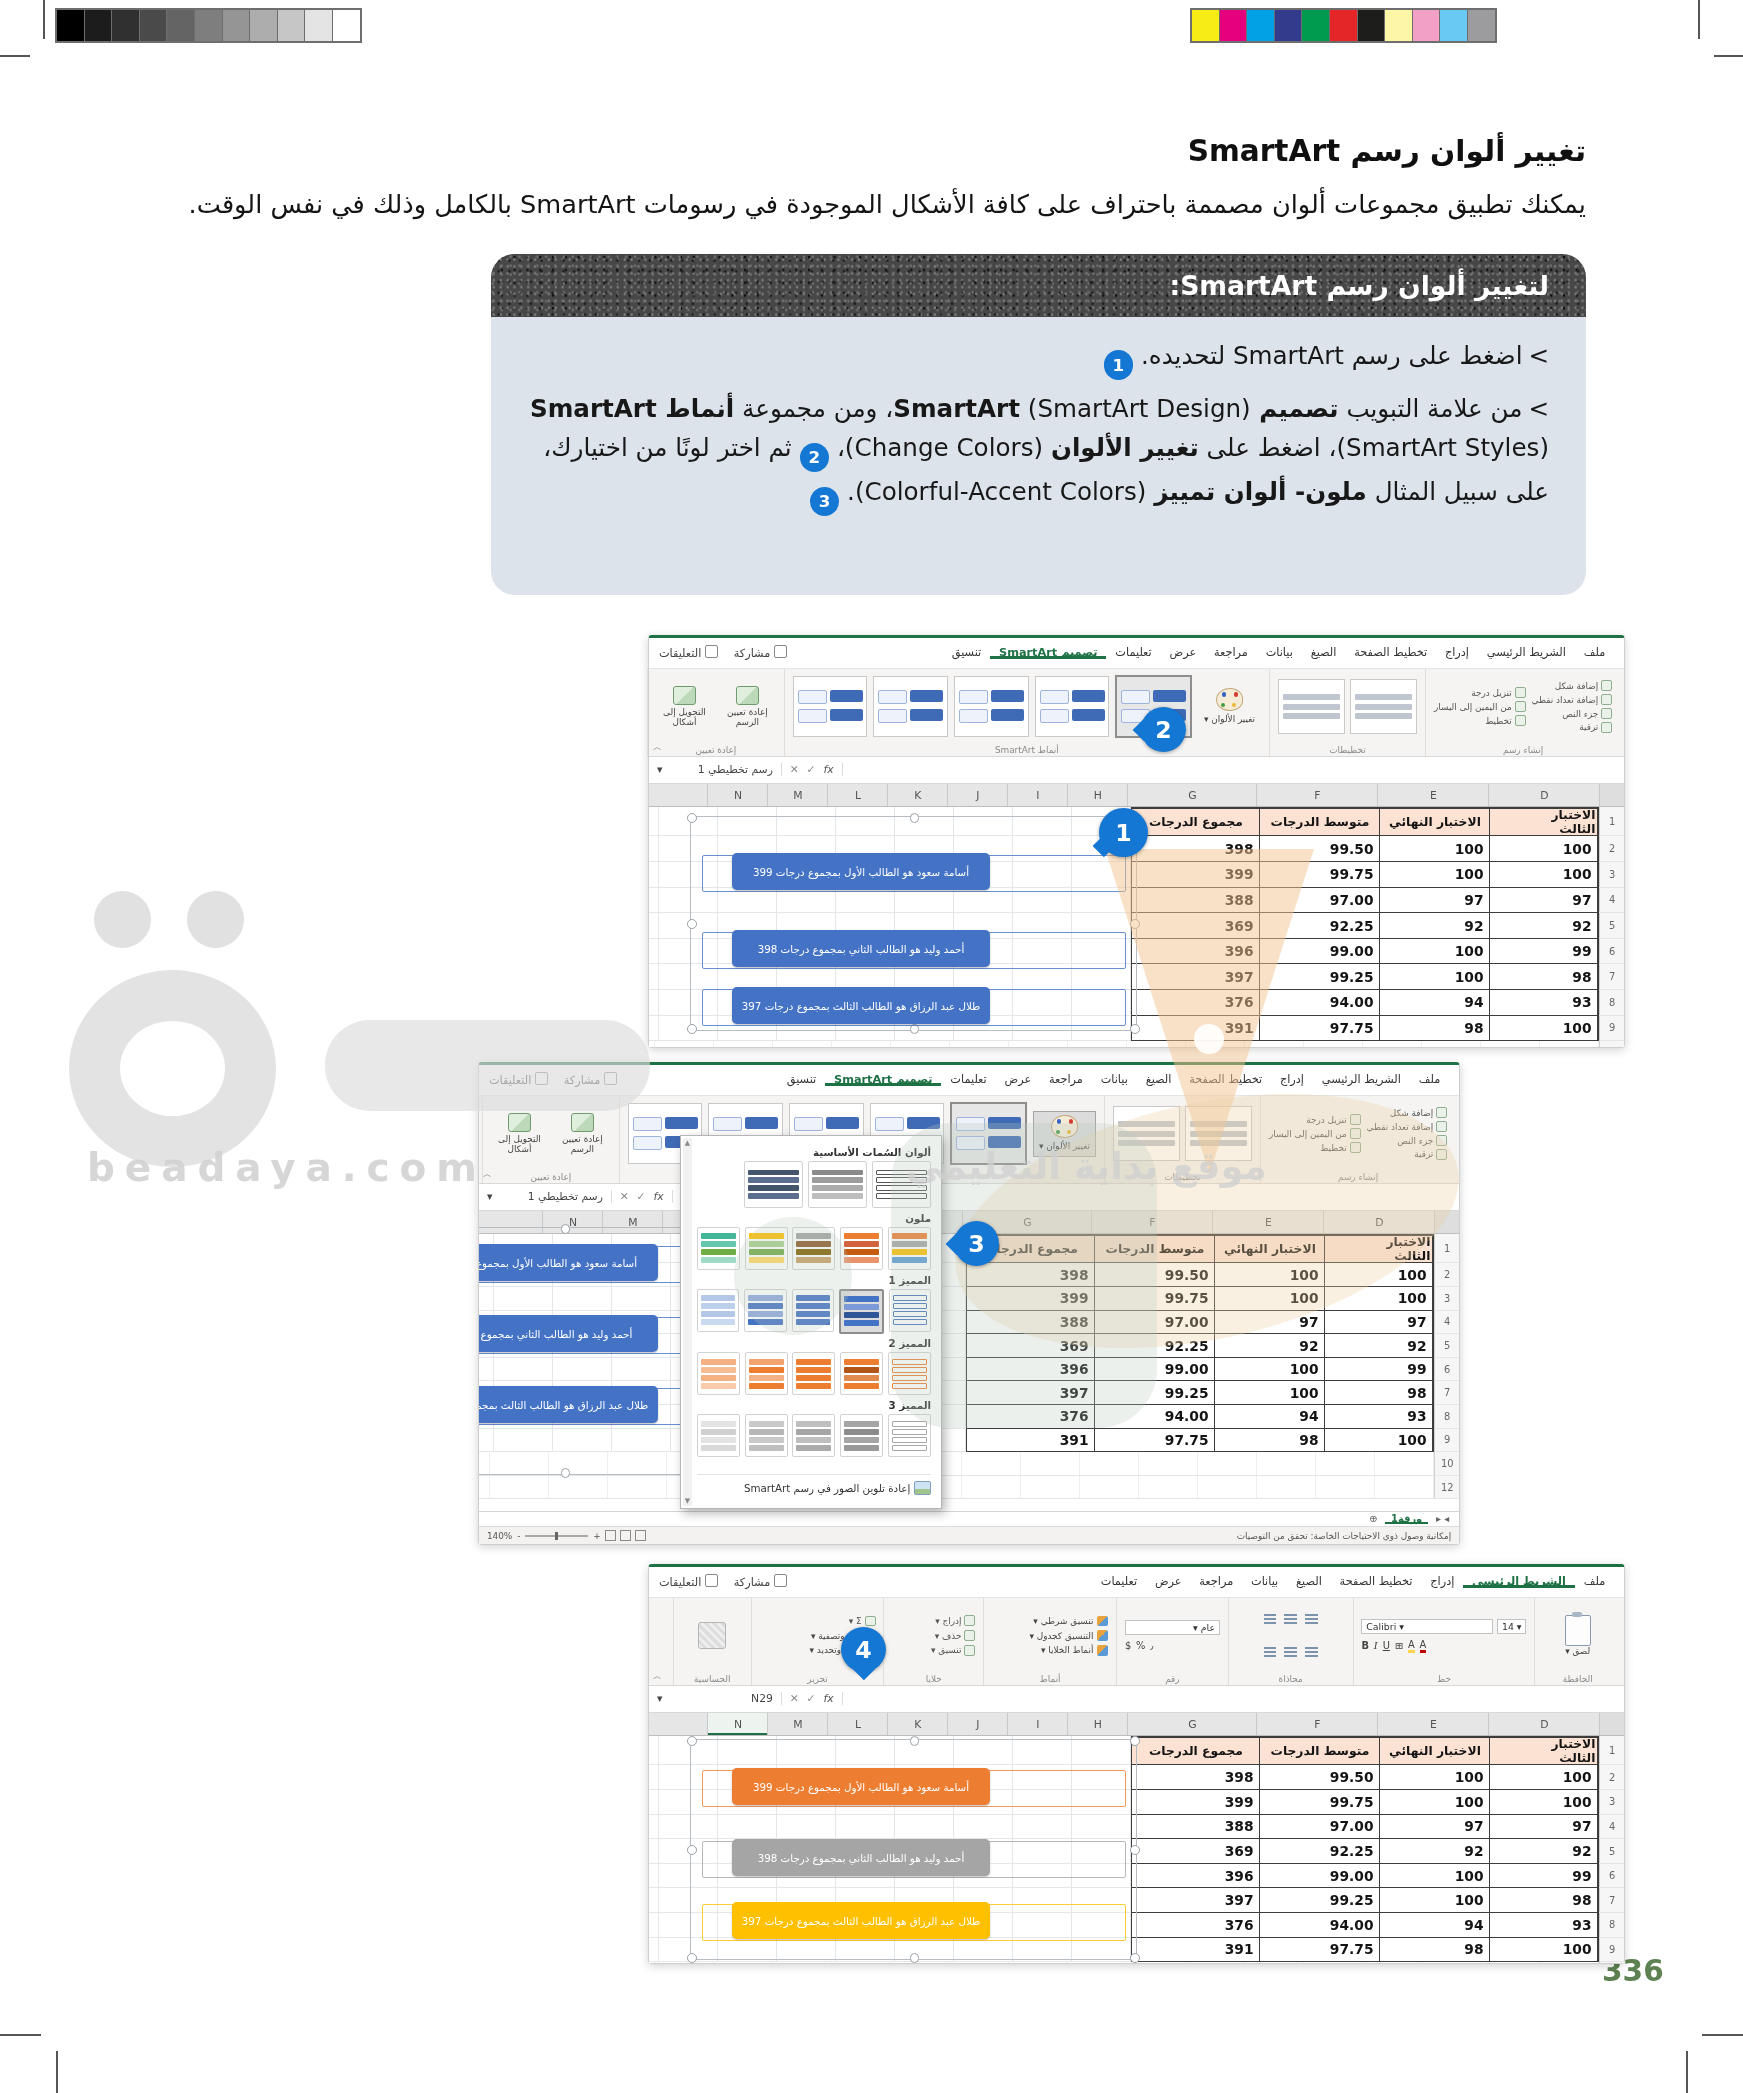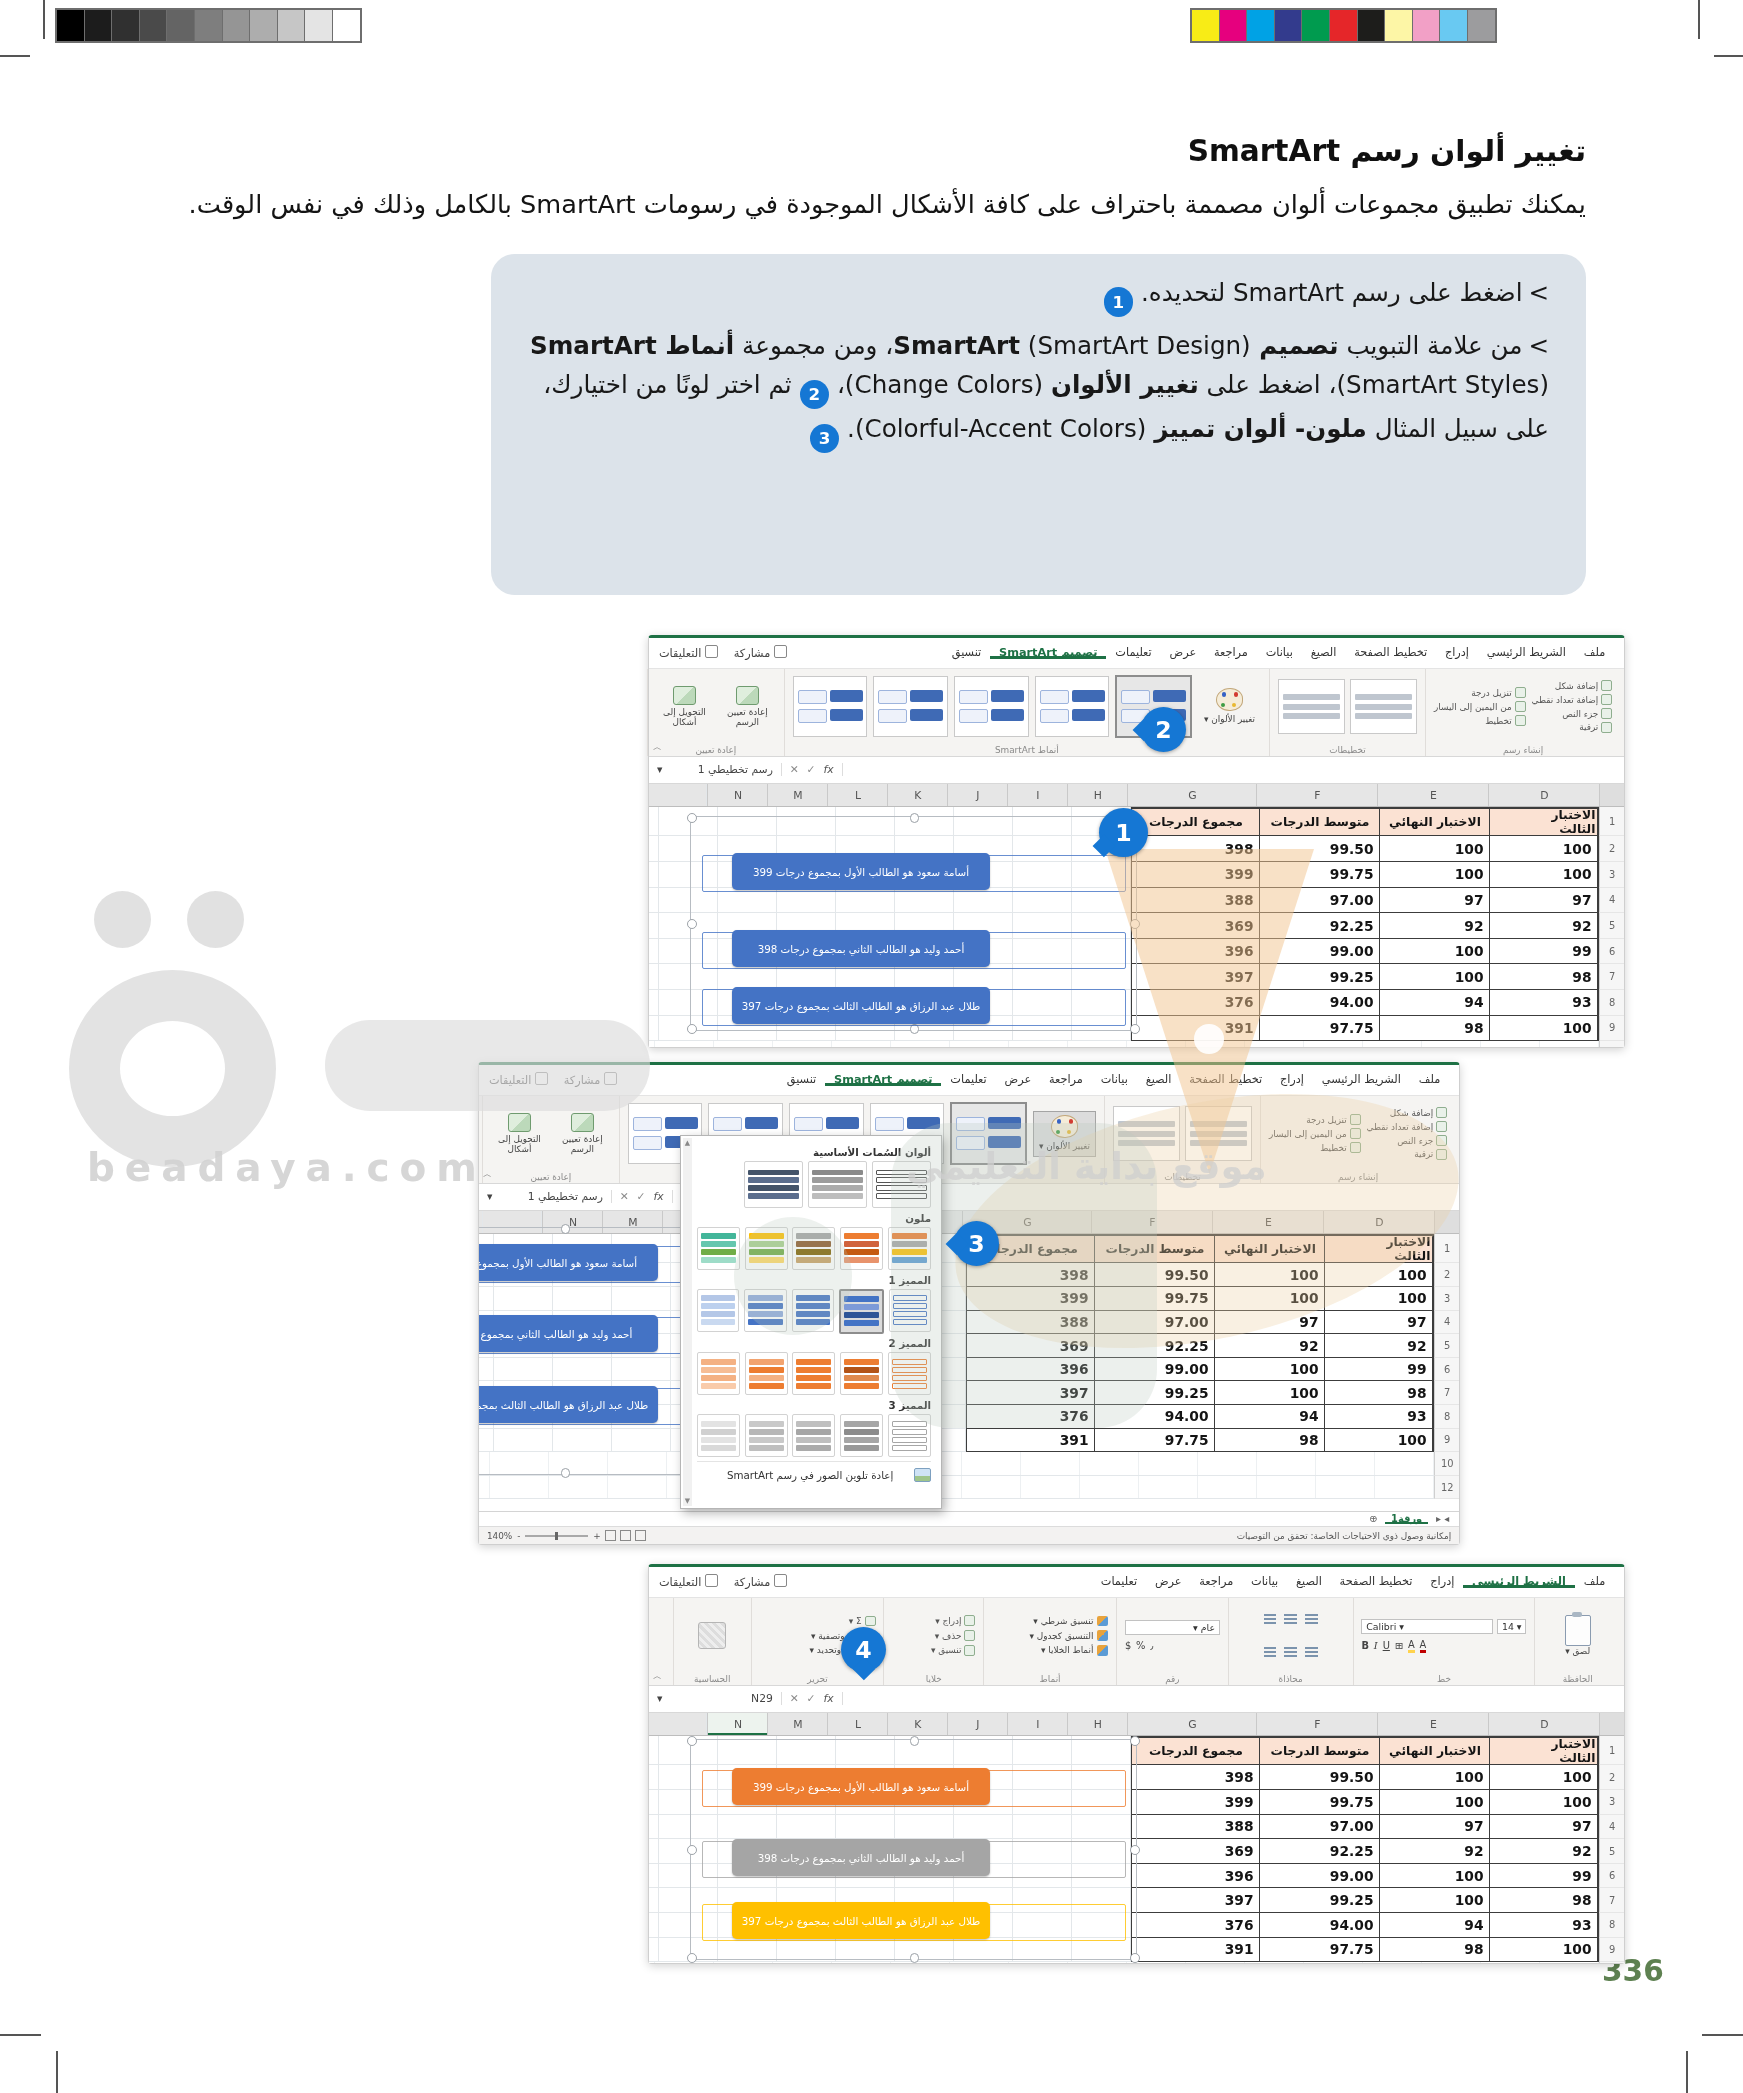--- a/index.html
+++ b/index.html
@@ -96,21 +96,21 @@
 
   
   .dropdown{position:absolute;left:680px;top:1135px;width:262px;height:374px;background:#fff;border:1px solid #b5b5b5;box-shadow:3px 3.9px 9.9px rgba(0,0,0,.3);z-index:30;direction:rtl;padding:5.9px 9.9px 3.9px 15.8px;box-sizing:border-box;font-size:10.3px;color:#333;}
   .dd-scroll{position:absolute;left:2px;top:2px;bottom:2px;width:8.9px;background:#f1f1f1;font-size:6.9px;color:#888;display:flex;flex-direction:column;justify-content:space-between;align-items:center;padding:1px 0;}
   .dd-sec-label{font-weight:bold;margin:3.9px 0 3px;text-align:right;}
   .dd-row{display:flex;direction:rtl;gap:4.9px;margin-bottom:3.9px;}
   .thumb{background:#fff;border:1px solid #d2d2d2;border-radius:2px;padding:3px;display:flex;flex-direction:column;gap:2px;justify-content:center;width:37px;height:35px;box-sizing:content-box;}
   .thumb.big{width:51px;height:39px;}
   .thumb.sel{border:2px solid #8d8d8d;background:#dcdcdc;}
   .thumb .bar{height:5.9px;border-radius:1px;}
-  .dd-footer{display:flex;direction:rtl;align-items:center;gap:21px;margin-top:4px;border-top:1px solid #e4e4e4;padding-top:5.9px;text-align:center;}
+  .dd-footer{display:flex;direction:rtl;align-items:center;gap:4px;margin-top:17px;border-top:1px solid #e4e4e4;padding-top:5.9px;text-align:center;}
   .pic-ico{width:14.8px;height:11.8px;border:1px solid #7da0c0;background:linear-gradient(180deg,#cfe3f5 60%,#9fc58b 40%);border-radius:2px;}
 
   
   .combo{border:1px solid #c2c2c2;background:#fff;font-size:9.4px;color:#333;padding:1px 3.9px;display:flex;align-items:center;gap:3.9px;white-space:nowrap;}
   .fontbtns{display:flex;gap:4.9px;font-size:9.9px;color:#444;align-items:center;}
   .fontbtns .bb{font-weight:bold;}
   .fontbtns .ii{font-style:italic;font-family:"DejaVu Serif",serif;}
   .fontbtns .uu{text-decoration:underline;}
   .clrA{position:relative;padding-bottom:3px;}
   .clrA::after{content:"";position:absolute;left:0;right:0;bottom:0;height:3px;}
@@ -183,20 +183,21 @@
       <div class="sq" style="background: rgb(253, 246, 166);"></div>
       <div class="sq" style="background: rgb(242, 160, 198);"></div>
       <div class="sq" style="background: rgb(105, 201, 242);"></div>
       <div class="sq" style="background: rgb(156, 156, 158);"></div>
     </div>
 
   <div class="title">تغيير ألوان رسم SmartArt</div>
   <div class="intro">يمكنك تطبيق مجموعات ألوان مصممة باحتراف على كافة الأشكال الموجودة في رسومات SmartArt بالكامل وذلك في نفس الوقت.</div>
 
   <div class="card">
+    <div class="card-header">لتغيير ألوان رسم SmartArt:</div>
     <div class="card-body" id="bullets">
         <div class="bullet"><span class="mk">&gt;</span><span>اضغط على رسم SmartArt لتحديده. </span><span class="nbadge">1</span></div>
         <div class="bullet"><span class="mk">&gt;</span><span>من علامة التبويب </span><span class="b">تصميم SmartArt</span><span> (SmartArt Design)، ومن مجموعة </span><span class="b">أنماط SmartArt</span><span> (SmartArt Styles)، اضغط على </span><span class="b">تغيير الألوان</span><span> (Change Colors)، </span><span class="nbadge">2</span><span> ثم اختر لونًا من اختيارك، على سبيل المثال </span><span class="b">ملون- ألوان تمييز</span><span> (Colorful-Accent Colors). </span><span class="nbadge">3</span></div>
       </div>
   </div>
 
   <div class="xl" id="shot1" style="left:648px;top:635px;width:975px;height:409px;">
       <div class="xl-tabs">
         <span class="xl-tab">ملف</span>
         <span class="xl-tab">الشريط الرئيسي</span>

